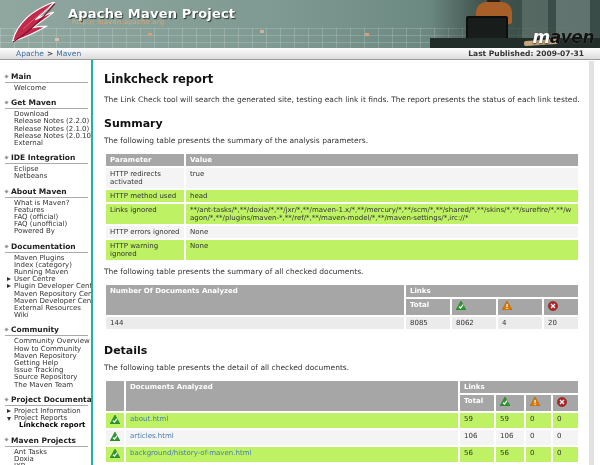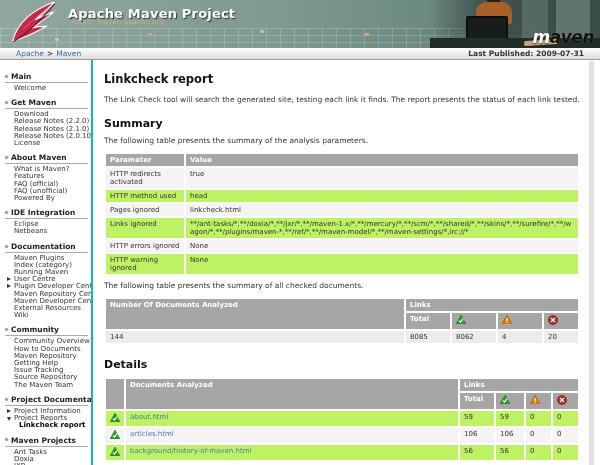--- a/index.html
+++ b/index.html
@@ -128,59 +128,59 @@
             <li class="nav-item"><span>Welcome</span></li>
           </ul>
         </div>
         <div class="nav-section">
           <div class="nav-header"><span class="bullet"></span><span>Get Maven</span></div>
           <ul class="nav-list">
             <li class="nav-item"><span>Download</span></li>
             <li class="nav-item"><span>Release Notes (2.2.0)</span></li>
             <li class="nav-item"><span>Release Notes (2.1.0)</span></li>
             <li class="nav-item"><span>Release Notes (2.0.10)</span></li>
-            <li class="nav-item"><span>License</span></li>
+            <li class="nav-item"><span>External</span></li>
+          </ul>
+        </div>
+        <div class="nav-section">
+          <div class="nav-header"><span class="bullet"></span><span>IDE Integration</span></div>
+          <ul class="nav-list">
+            <li class="nav-item"><span>Eclipse</span></li>
+            <li class="nav-item"><span>Netbeans</span></li>
           </ul>
         </div>
         <div class="nav-section">
           <div class="nav-header"><span class="bullet"></span><span>About Maven</span></div>
           <ul class="nav-list">
             <li class="nav-item"><span>What is Maven?</span></li>
             <li class="nav-item"><span>Features</span></li>
             <li class="nav-item"><span>FAQ (official)</span></li>
             <li class="nav-item"><span>FAQ (unofficial)</span></li>
             <li class="nav-item"><span>Powered By</span></li>
-          </ul>
-        </div>
-        <div class="nav-section">
-          <div class="nav-header"><span class="bullet"></span><span>IDE Integration</span></div>
-          <ul class="nav-list">
-            <li class="nav-item"><span>Eclipse</span></li>
-            <li class="nav-item"><span>Netbeans</span></li>
           </ul>
         </div>
         <div class="nav-section">
           <div class="nav-header"><span class="bullet"></span><span>Documentation</span></div>
           <ul class="nav-list">
             <li class="nav-item"><span>Maven Plugins</span></li>
             <li class="nav-item"><span>Index (category)</span></li>
             <li class="nav-item"><span>Running Maven</span></li>
             <li class="nav-item"><span class="marker collapsed"></span><span>User Centre</span></li>
             <li class="nav-item"><span class="marker collapsed"></span><span>Plugin Developer Centre</span></li>
             <li class="nav-item"><span>Maven Repository Centre</span></li>
             <li class="nav-item"><span>Maven Developer Centre</span></li>
             <li class="nav-item"><span>External Resources</span></li>
             <li class="nav-item"><span>Wiki</span></li>
           </ul>
         </div>
         <div class="nav-section">
           <div class="nav-header"><span class="bullet"></span><span>Community</span></div>
           <ul class="nav-list">
             <li class="nav-item"><span>Community Overview</span></li>
-            <li class="nav-item"><span>How to Documents</span></li>
+            <li class="nav-item"><span>How to Community</span></li>
             <li class="nav-item"><span>Maven Repository</span></li>
             <li class="nav-item"><span>Getting Help</span></li>
             <li class="nav-item"><span>Issue Tracking</span></li>
             <li class="nav-item"><span>Source Repository</span></li>
             <li class="nav-item"><span>The Maven Team</span></li>
           </ul>
         </div>
         <div class="nav-section">
           <div class="nav-header"><span class="bullet"></span><span>Project Documentation</span></div>
           <ul class="nav-list">
@@ -214,24 +214,20 @@
           </tr>
         </thead>
         <tbody>
             <tr class="row-b">
               <td class="param-col">HTTP redirects activated</td>
               <td class="wrapval">true</td>
             </tr>
             <tr class="row-a">
               <td class="param-col">HTTP method used</td>
               <td class="wrapval">head</td>
-            </tr>
-            <tr class="row-b">
-              <td class="param-col">Pages ignored</td>
-              <td class="wrapval">linkcheck.html</td>
             </tr>
             <tr class="row-a">
               <td class="param-col">Links ignored</td>
               <td class="wrapval">**/ant-tasks/*,**/doxia/*,**/jxr/*,**/maven-1.x/*,**/mercury/*,**/scm/*,**/shared/*,**/skins/*,**/surefire/*,**/wagon/*,**/plugins/maven-*,**/ref/*,**/maven-model/*,**/maven-settings/*,irc://*</td>
             </tr>
             <tr class="row-b">
               <td class="param-col">HTTP errors ignored</td>
               <td class="wrapval">None</td>
             </tr>
             <tr class="row-a">
@@ -271,20 +267,21 @@
             <td>144</td>
             <td class="num">8085</td>
             <td class="num">8062</td>
             <td class="num">4</td>
             <td class="num-sm">20</td>
           </tr>
         </tbody>
       </table>
 
       <h2 class="section-title">Details</h2>
+      <p>The following table presents the detail of all checked documents.</p>
 
       <table class="bodyTable" id="details-table">
         <thead>
           <tr>
             <th rowspan="2" class="icon-col"></th>
             <th rowspan="2">Documents Analyzed</th>
             <th colspan="4">Links</th>
           </tr>
           <tr>
             <th class="num-sm">Total</th>

